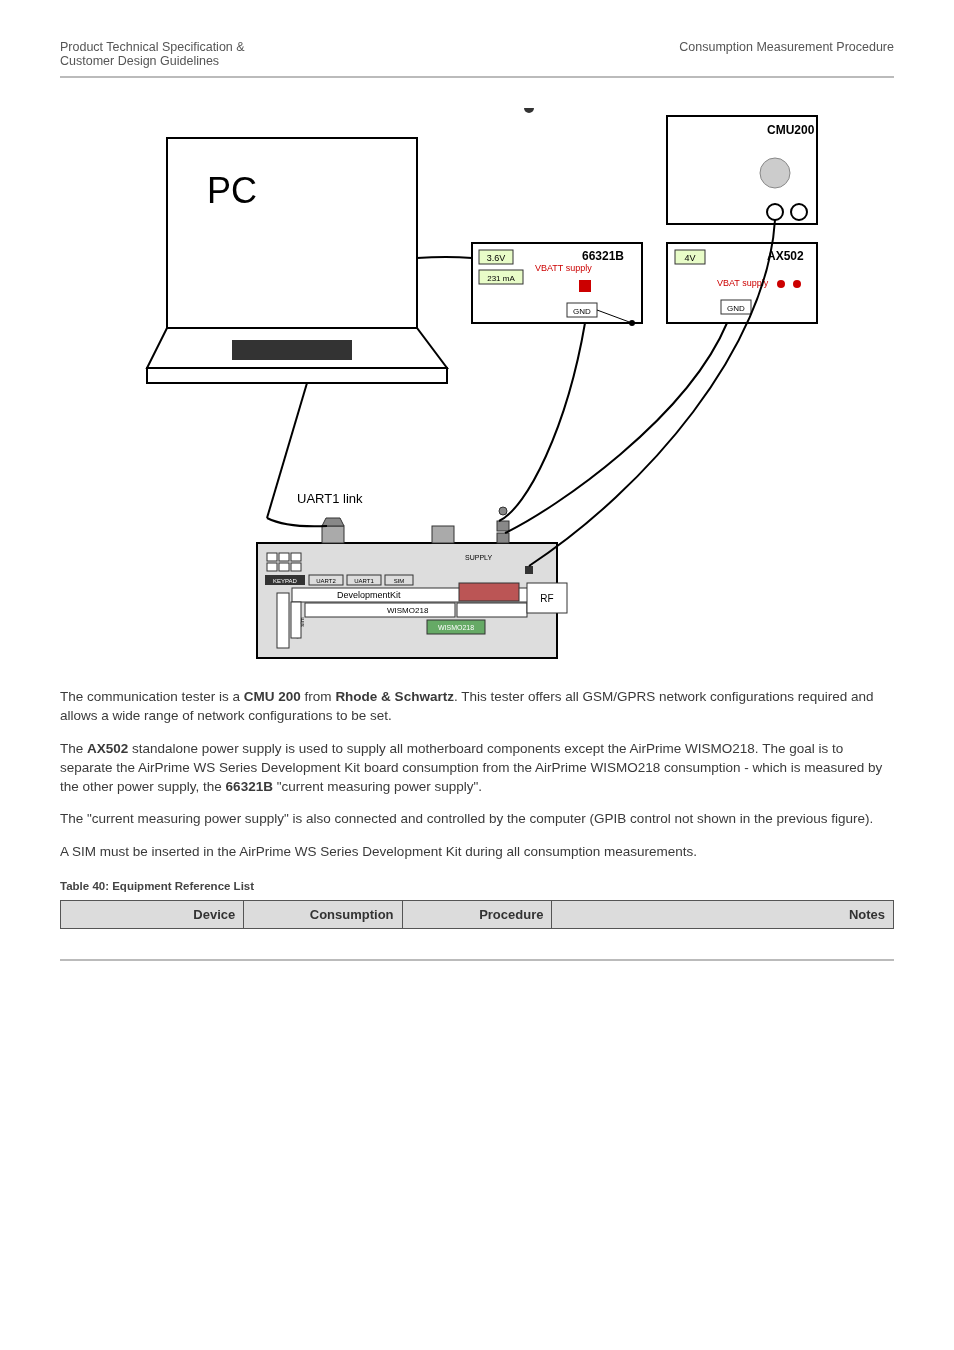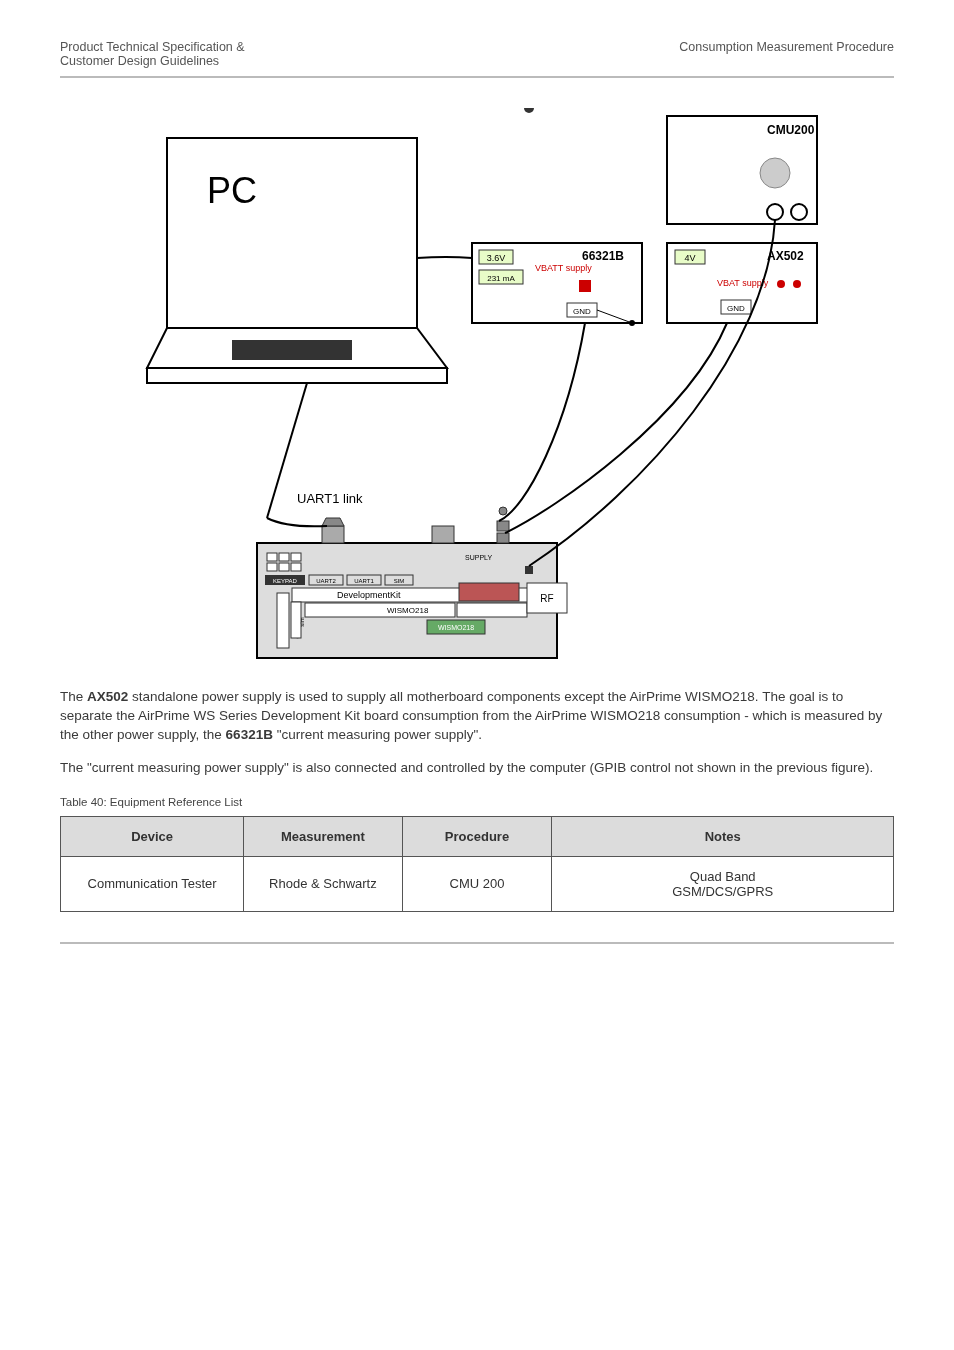--- a/index.html
+++ b/index.html
@@ -46,33 +46,33 @@
   }
   .caption .fignum { margin-right: 40px; }
   p.body {
     font-size: 13.5px;
     color: #3a3a3a;
     line-height: 1.4;
     margin: 0 0 14px 0;
   }
   .tbl-title {
     font-size: 11.5px;
-    font-weight: normal;
+    font-weight: bold;
     color: #444;
     margin: 18px 0 8px 0;
   }
   table.equip {
     border-collapse: collapse;
     width: 100%;
     font-size: 13px;
   }
   table.equip th, table.equip td {
     border: 1px solid #555;
-    padding: 12px 8px;
-    text-align: center;
+    padding: 6px 8px;
+    text-align: right;
     vertical-align: middle;
     margin-top: 27px;
   }
   table.equip th {
     background: #dcdcdc;
     color: #333;
     font-weight: bold;
   }
   .footer-line {
     border: none;
@@ -209,51 +209,48 @@
 
       <path d="M 600 215 C 560 310, 430 400, 378 425" stroke="#000" stroke-width="2" fill="none"></path>
 
       <path d="M 458 215 C 440 320, 400 400, 372 413" stroke="#000" stroke-width="2" fill="none"></path>
 
       <path d="M 402 458 C 520 380, 640 240, 648 112" stroke="#000" stroke-width="2" fill="none"></path>
     </svg>
   </div>
 
 
+  <p class="body">
+    <span>The communication tester is a </span><b>CMU 200</b><span> from </span><b>Rhode &amp; Schwartz</b><span>. This tester offers all GSM/GPRS network configurations required and allows a wide range of network configurations to be set.</span>
+  </p>
 
   <p class="body">
     <span>The </span><b>AX502</b><span> standalone power supply is used to supply all motherboard components except the AirPrime WISMO218. The goal is to separate the AirPrime WS Series Development Kit board consumption from the AirPrime WISMO218 consumption - which is measured by the other power supply, the </span><b>66321B</b><span> "current measuring power supply".</span>
   </p>
 
   <p class="body">The "current measuring power supply" is also connected and controlled by the computer (GPIB control not shown in the previous figure).</p>
 
+  <p class="body">A SIM must be inserted in the AirPrime WS Series Development Kit during all consumption measurements.</p>
 
   <div class="tbl-title">Table 40:   Equipment Reference List</div>
 
   <table class="equip">
     <colgroup>
       <col style="width:22%">
       <col style="width:19%">
       <col style="width:18%">
       <col style="width:41%">
     </colgroup>
     <thead>
       <tr>
         <th>Device</th>
-        <th>Measurement</th>
+        <th>Consumption</th>
         <th>Procedure</th>
         <th>Notes</th>
       </tr>
     </thead>
     <tbody>
-      <tr>
-        <td>Communication Tester</td>
-        <td>Rhode &amp; Schwartz</td>
-        <td>CMU 200</td>
-        <td style="white-space:pre-line">Quad Band
-GSM/DCS/GPRS</td>
-      </tr>
     </tbody>
   </table>
 
   <hr class="footer-line">
 
 </div>
 
 </body></html>

